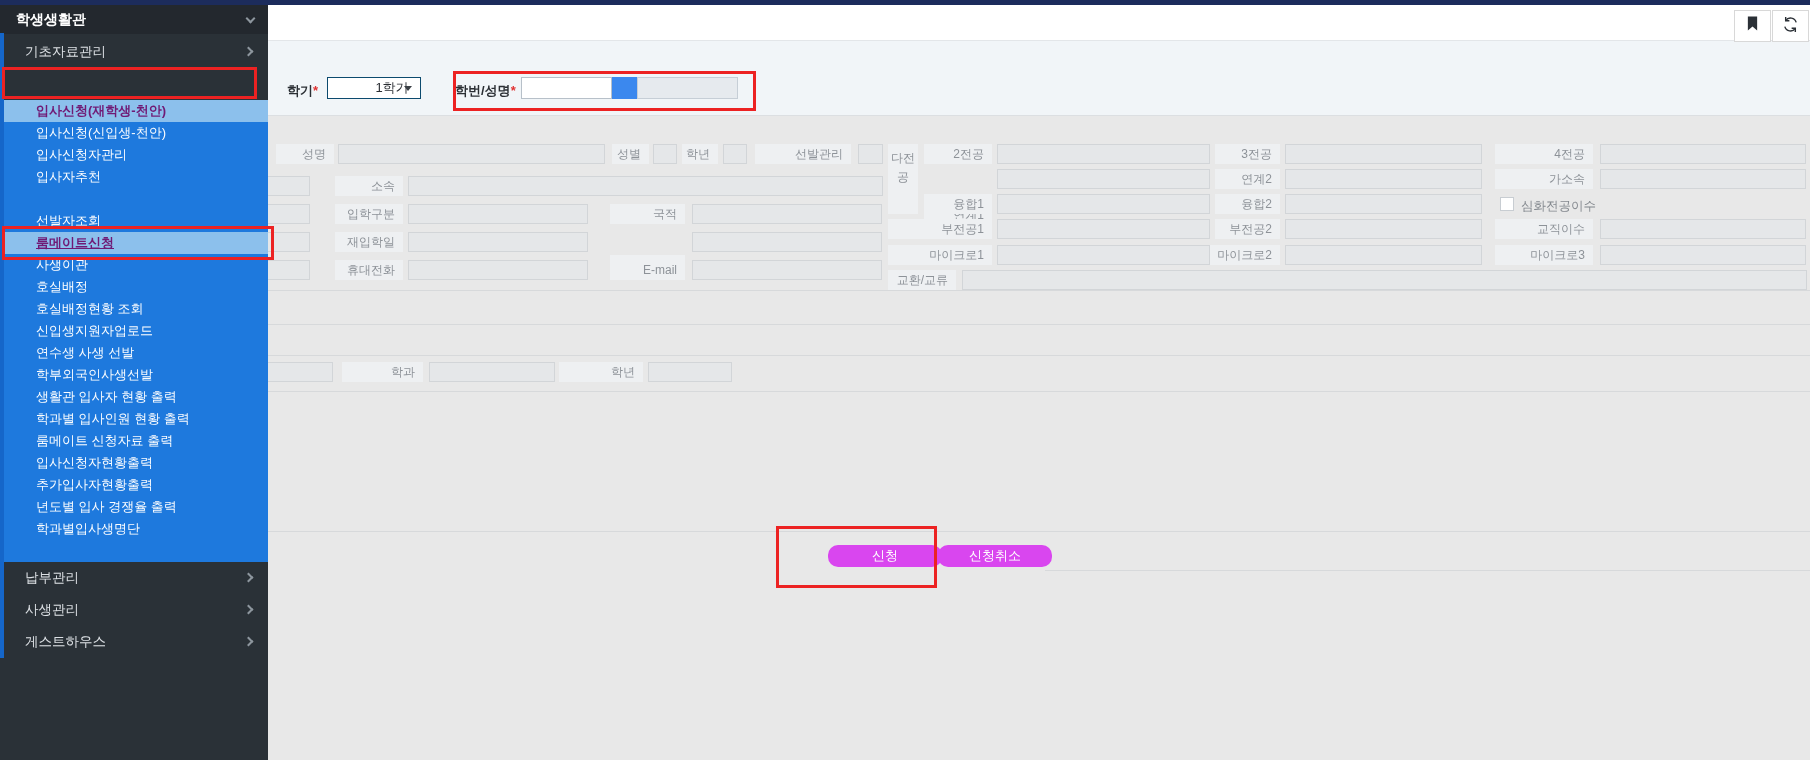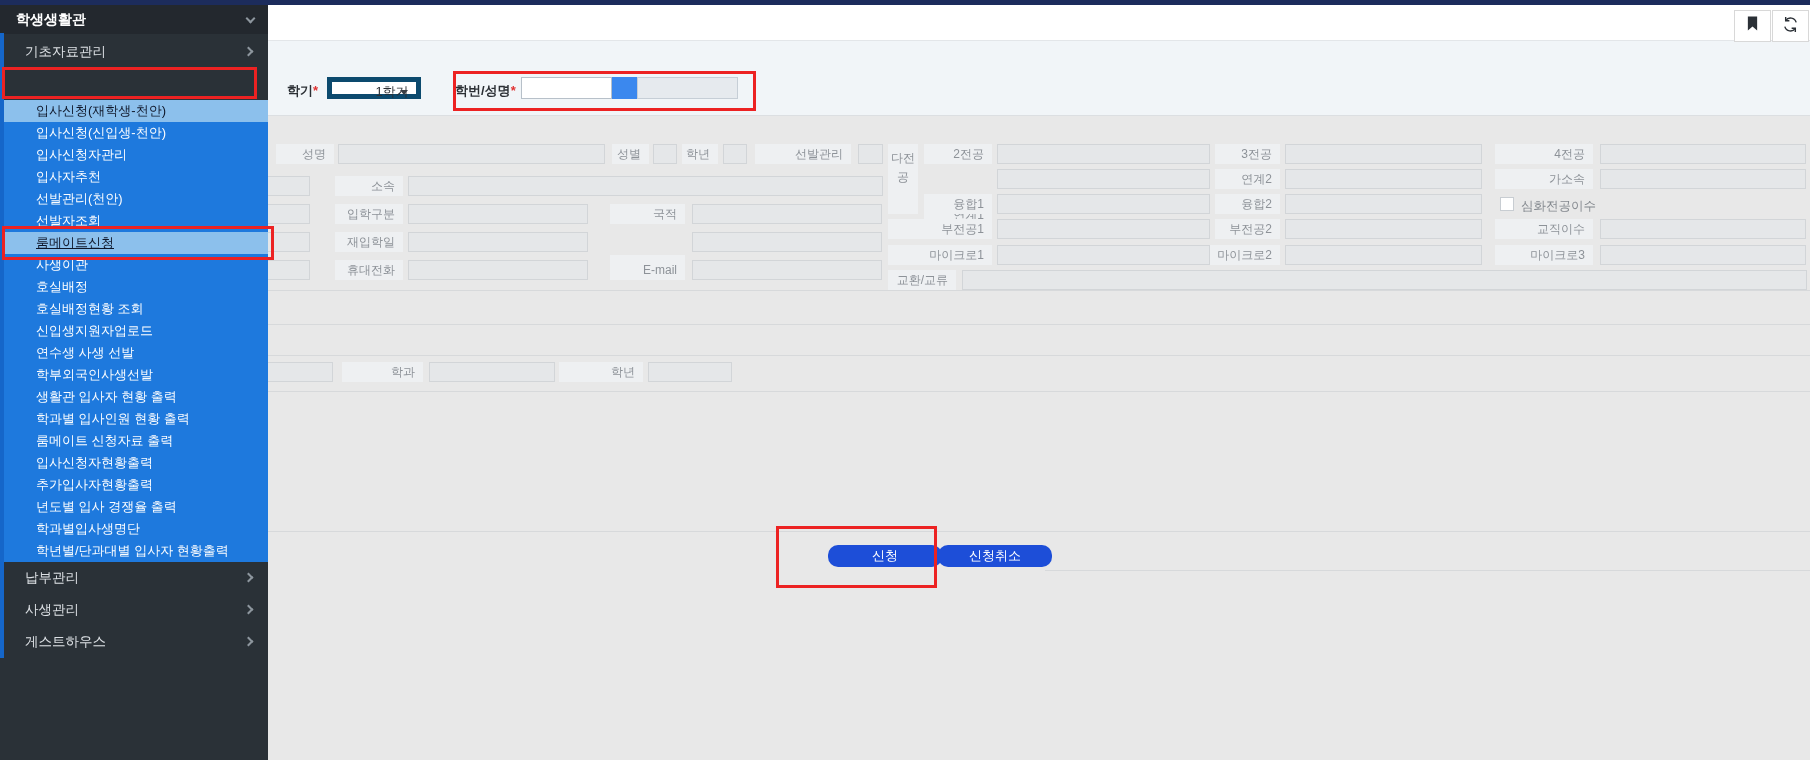--- a/index.html
+++ b/index.html
@@ -16,49 +16,49 @@
     display:flex;align-items:center;justify-content:center;z-index:6;cursor:pointer;}
 
   
   #sidebar{left:0;top:5px;width:268px;height:755px;background:#2a3137;z-index:50;}
   #sbtitle{position:absolute;left:0;top:0;width:268px;height:29px;background:#23282e;color:#fff;
     font-size:14px;font-weight:700;line-height:29px;padding-left:16px;}
   .sbitem{position:absolute;left:0;width:268px;height:32px;color:#dde1e5;font-size:13.5px;line-height:32px;padding-left:25px;cursor:pointer;}
   #accent{position:absolute;left:0;top:28px;width:4px;height:625px;background:#1566c9;z-index:60;}
   #submenu{position:absolute;left:0;top:95px;width:268px;height:462px;background:#1e79dd;z-index:55;}
   .smitem{position:absolute;left:0;width:268px;height:22px;color:#fbfdff;font-size:13px;line-height:22px;padding-left:36px;cursor:pointer;white-space:nowrap;}
-  .smitem.sel{background:#8cc0ec;color:#0f172a;}
+  .smitem.sel{background:#8cc0ec;color:#701a75;font-weight:bold;}
   .smitem.under{text-decoration:underline;}
   .chev{position:absolute;width:7px;height:7px;border-right:2px solid #8d969e;border-bottom:2px solid #8d969e;}
   .chev.down{transform:rotate(45deg);}
   .chev.right{transform:rotate(-45deg);}
 
   
   .flt-label{position:absolute;font-size:13px;font-weight:700;color:#2a2e33;z-index:6;}
   .req{color:#e03131;font-weight:700;}
-  #semSelect{left:327px;top:77px;width:94px;height:22px;background:#fff;border:5px solid #0c4a6e;z-index:6;
+  #semSelect{left:327px;top:77px;width:94px;height:22px;background:#fff;border:1px solid #0c4a6e;z-index:6;
     font-size:13px;color:#2a2e33;text-align:center;line-height:20px;cursor:pointer;}
   #semSelect .caret{position:absolute;right:8px;top:8px;width:0;height:0;border-left:4px solid transparent;
     border-right:4px solid transparent;border-top:5px solid #3a3f45;}
   #idnameInput{left:521px;top:77px;width:91px;height:22px;background:#fff;border:1px solid #b7c0c9;z-index:6;
     font-size:13px;padding:0 4px;outline:none;font-family:inherit;}
   #searchBtn{left:612px;top:77px;width:22px;height:22px;background:#3b88ee;z-index:6;display:flex;align-items:center;justify-content:center;cursor:pointer;}
   #roField{left:637px;top:77px;width:101px;height:22px;background:#e6eaee;border:1px solid #c6ced6;z-index:6;}
 
   
   .flabel{position:absolute;height:20px;background:#eef0f2;color:#8d9298;font-size:12px;line-height:20px;
     text-align:right;padding-right:8px;z-index:10;white-space:nowrap;}
   .finput{position:absolute;height:20px;background:#e5e7e9;border:1px solid #d2d5d8;z-index:10;}
   .vlabel{position:absolute;background:#eef0f2;color:#8d9298;font-size:12px;z-index:10;text-align:center;
     line-height:1.55;padding-top:5px;word-break:break-all;}
   .hline{position:absolute;height:1px;background:#d7d9db;z-index:8;}
   .cb{position:absolute;width:14px;height:14px;background:#fff;border:1px solid #c8cdd2;z-index:10;}
   .cblabel{position:absolute;color:#84898f;font-size:12.5px;z-index:10;}
 
-  .btn{position:absolute;width:114px;height:22px;background:#1d4ed8;color:#ffffff;font-size:13px;
+  .btn{position:absolute;width:114px;height:22px;background:#d946ef;color:#ffffff;font-size:13px;
     text-align:center;line-height:22px;border-radius:10px;z-index:20;cursor:pointer;}
 
   .redbox{position:absolute;border:3px solid #ec2222;background:transparent;z-index:200;}
 </style>
 </head>
 <body>
 
 <div id="screen">
 
   <div class="abs" id="whiteband"></div>
@@ -196,37 +196,35 @@
     <div class="sbitem" style="top:31px;">
       <span>기초자료관리</span>
       <span class="chev right" style="right:16px;top:12px;"></span>
     </div>
 
     <div id="submenu">
       <div class="smitem sel" style="top:0px;">입사신청(재학생-천안)</div>
       <div class="smitem" style="top:22px;">입사신청(신입생-천안)</div>
       <div class="smitem" style="top:44px;">입사신청자관리</div>
       <div class="smitem" style="top:66px;">입사자추천</div>
-      <div class="smitem" style="top:88px;">선발관리(천안)</div>
       <div class="smitem" style="top:110px;">선발자조회</div>
       <div class="smitem sel under" style="top:132px;">룸메이트신청</div>
       <div class="smitem" style="top:154px;">사생이관</div>
       <div class="smitem" style="top:176px;">호실배정</div>
       <div class="smitem" style="top:198px;">호실배정현황 조회</div>
       <div class="smitem" style="top:220px;">신입생지원자업로드</div>
       <div class="smitem" style="top:242px;">연수생 사생 선발</div>
       <div class="smitem" style="top:264px;">학부외국인사생선발</div>
       <div class="smitem" style="top:286px;">생활관 입사자 현황 출력</div>
       <div class="smitem" style="top:308px;">학과별 입사인원 현황 출력</div>
       <div class="smitem" style="top:330px;">룸메이트 신청자료 출력</div>
       <div class="smitem" style="top:352px;">입사신청자현황출력</div>
       <div class="smitem" style="top:374px;">추가입사자현황출력</div>
       <div class="smitem" style="top:396px;">년도별 입사 경쟁율 출력</div>
       <div class="smitem" style="top:418px;">학과별입사생명단</div>
-      <div class="smitem" style="top:440px;">학년별/단과대별 입사자 현황출력</div>
     </div>
 
     <div class="sbitem" style="top:557px;">
       <span>납부관리</span>
       <span class="chev right" style="right:16px;top:12px;"></span>
     </div>
     <div class="sbitem" style="top:589px;">
       <span>사생관리</span>
       <span class="chev right" style="right:16px;top:12px;"></span>
     </div>

